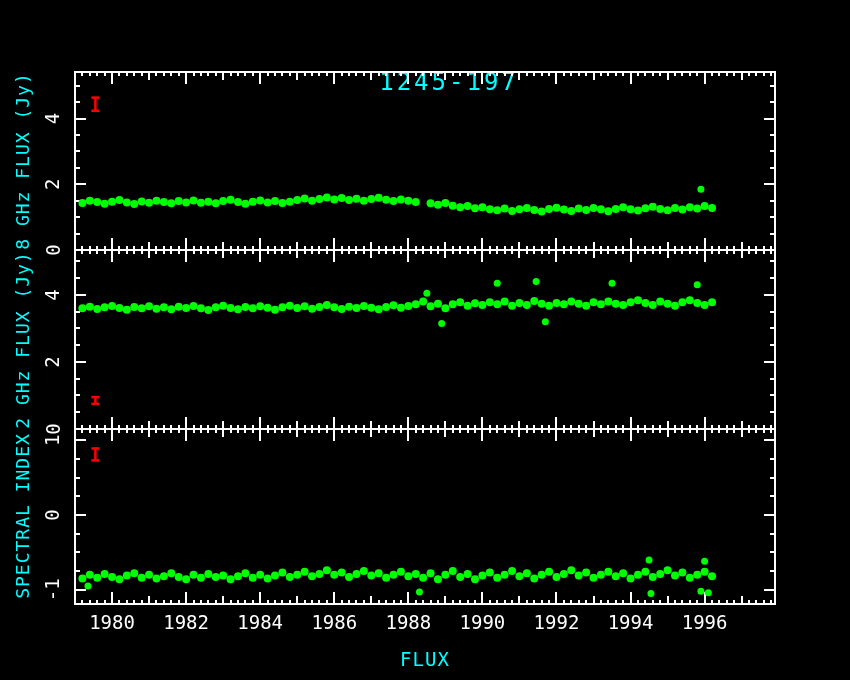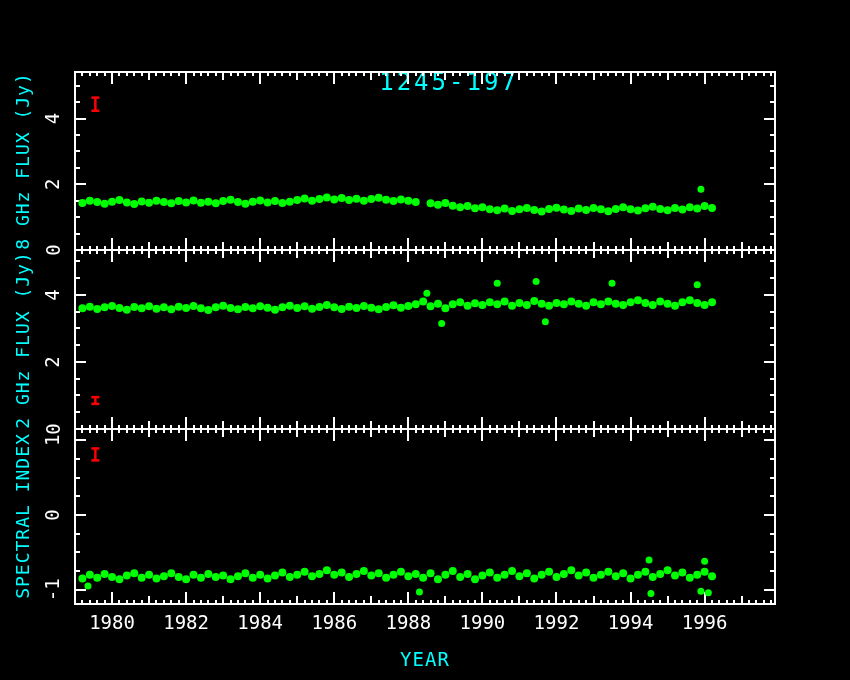--- a/index.html
+++ b/index.html
@@ -979,13 +979,13 @@
       <text x="260.1851851851843" y="629" fill="#ffffff" font-size="19" font-family="DejaVu Sans Mono, monospace" text-anchor="middle">1984</text>
       <text x="334.259259259258" y="629" fill="#ffffff" font-size="19" font-family="DejaVu Sans Mono, monospace" text-anchor="middle">1986</text>
       <text x="408.3333333333317" y="629" fill="#ffffff" font-size="19" font-family="DejaVu Sans Mono, monospace" text-anchor="middle">1988</text>
       <text x="482.40740740740546" y="629" fill="#ffffff" font-size="19" font-family="DejaVu Sans Mono, monospace" text-anchor="middle">1990</text>
       <text x="556.4814814814791" y="629" fill="#ffffff" font-size="19" font-family="DejaVu Sans Mono, monospace" text-anchor="middle">1992</text>
       <text x="630.5555555555529" y="629" fill="#ffffff" font-size="19" font-family="DejaVu Sans Mono, monospace" text-anchor="middle">1994</text>
       <text x="704.6296296296266" y="629" fill="#ffffff" font-size="19" font-family="DejaVu Sans Mono, monospace" text-anchor="middle">1996</text>
     </g>
   </svg>
 
-<div id="xlab" class="abs">YEAR</div>
+<div id="xlab" class="abs">FLUX</div>
 
 </body></html>

